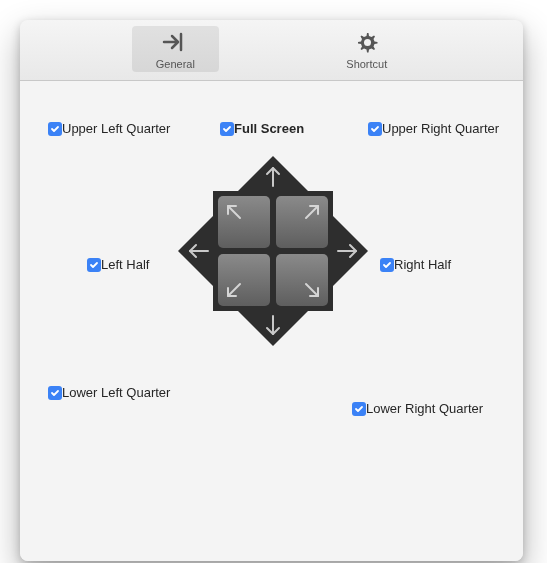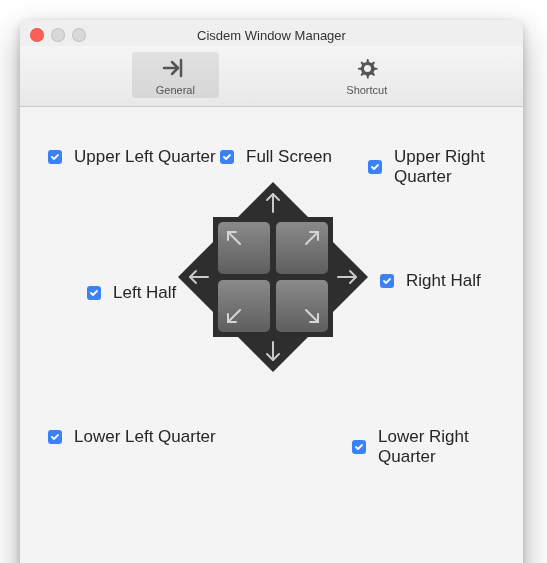--- a/index.html
+++ b/index.html
@@ -74,66 +74,58 @@
     }
     .content {
       background: #f4f4f4;
       padding: 40px 28px 60px;
       position: relative;
       min-height: 380px;
     }
     .checkbox-wrap {
       display: flex;
       align-items: center;
-      gap: 12px;
-      font-size: 17px;
+      gap: 0;
+      font-size: 13px;
       color: #262626;
       position: absolute;
     }
     .checkbox {
       width: 14px;
       height: 14px;
       background: #3b82f6;
       border-radius: 3px;
       display: flex;
       align-items: center;
       justify-content: center;
       cursor: pointer;
       flex-shrink: 0;
     }
     .checkbox svg { display: block; }
 
     .cb-upper-left  { top: 40px; left: 28px; }
-    .cb-full-screen { top: 40px; left: 200px; }
+    .cb-full-screen { top: 40px; left: 200px; font-weight: bold; }
     .cb-upper-right { top: 40px; left: 332px; padding-left: 16px; }
     .cb-left-half   { top: 176px; left: 28px; padding-left: 39px; }
-    .cb-right-half  { top: 164px; left: 360px; text-align: center; }
-    .cb-lower-left  { top: 320px; left: 28px; }
+    .cb-right-half  { top: 176px; left: 360px; text-align: center; }
+    .cb-lower-left  { top: 304px; left: 28px; }
     .cb-lower-right { top: 320px; left: 332px; }
 
     .diagram {
       position: absolute;
       top: 75px;
       left: 158px;
       width: 190px;
       height: 190px;
     }
   </style>
 </head>
 <body>
 
 <div class="window">
-  <div class="titlebar">
-    <div class="traffic-lights">
-      <div class="traffic-light tl-close"></div>
-      <div class="traffic-light tl-min"></div>
-      <div class="traffic-light tl-max"></div>
-    </div>
-    <div class="title">Cisdem Window Manager</div>
-  </div>
 
   <div class="toolbar">
     <div class="toolbar-item selected">
       <div class="toolbar-icon">
         <svg width="26" height="22" viewBox="0 0 26 22">
           <path d="M2 11 L15 11 M10 5 L16 11 L10 17" stroke="#555" stroke-width="2.5" fill="none" stroke-linecap="round" stroke-linejoin="round"></path>
           <line x1="19" y1="3" x2="19" y2="19" stroke="#555" stroke-width="2.5" stroke-linecap="round"></line>
         </svg>
       </div>
       <span class="toolbar-label">General</span>

